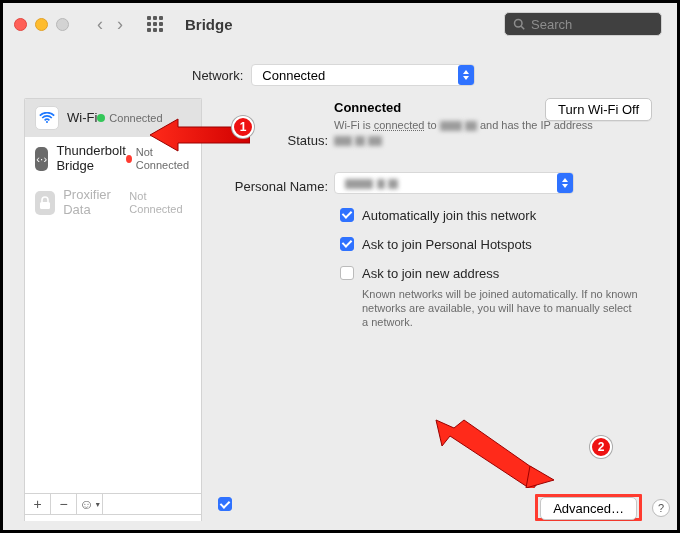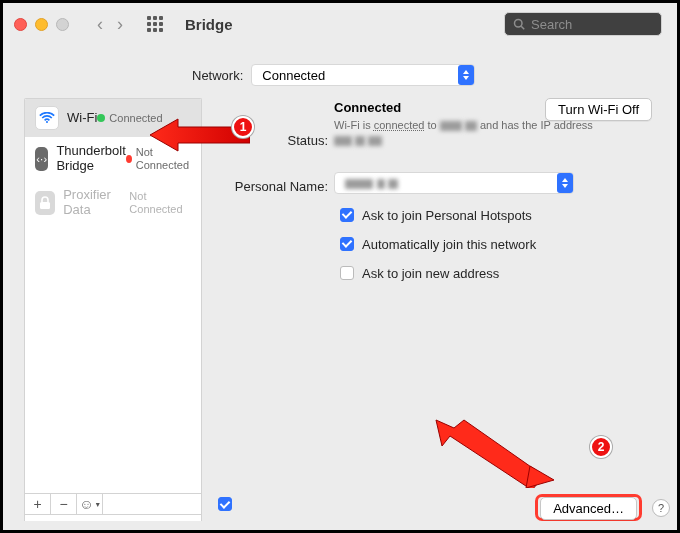--- a/index.html
+++ b/index.html
@@ -67,21 +67,21 @@
 
   .check-row { display:flex; align-items:flex-start; gap:8px; margin:6px 0 6px 124px; font-size:13px; color:#262626; }
   .checkbox { width:14px; height:14px; border-radius:3px; border:1px solid #bbb; background:#fff; display:flex; align-items:center; justify-content:center; flex-shrink:0;}
   .checkbox.checked { background:#2f72ff; border-color:#2f72ff; }
   .checkbox.checked::after { content:""; width:4px; height:7px; border:solid #fff; border-width:0 2px 2px 0; transform: rotate(45deg); margin-top:-2px;}
   .hint { font-size:11px; color:#6b6b6b; margin:2px 20px 0 146px; line-height:1.3; }
 
   .footer-row { position:absolute; left:0; right:0; bottom:4px; display:flex; align-items:center; }
   .footer-row .check-row { margin-left:2px; }
   .advanced-wrap { position:absolute; right:18px; bottom:-3px; }
-  .highlight { border:3px solid #ff3b2f; border-radius:7px; padding:2px; }
+  .highlight { border:3px solid #ff3b2f; border-radius:1px; padding:2px; }
   .help { position:absolute; right:-2px; bottom:4px; width:18px; height:18px; border:1px solid #bbb; border-radius:50%; display:flex; align-items:center; justify-content:center; font-size:11px; color:#555; background:#fff;}
 
   
   .arrow { position:absolute; pointer-events:none; }
   .circle-badge { width:22px; height:22px; border-radius:50%; background:#e11; border:2px solid #fff; color:#fff; font-weight:700; font-size:12px; display:flex; align-items:center; justify-content:center; box-shadow:0 0 0 1px #aaa;}
 
   
   .wifi-svg { width:16px; height:12px; }
 </style>
 </head>
@@ -190,30 +190,31 @@
         <div class="rvalue">
           <div class="select net">
             <span><span class="blur" style="width:28px;"></span> <span class="blur" style="width:8px;"></span> <span class="blur" style="width:10px;"></span></span>
             <span class="chev-blue"></span>
           </div>
         </div>
       </div>
 
       <div class="check-row" style="margin-top:14px;">
         <span class="checkbox checked"></span>
-        <span>Ask to join Personal Hotspots</span>
+        <span>Automatically join this network</span>
       </div>
       <div class="check-row" style="margin-top:14px;">
         <span class="checkbox checked"></span>
-        <span>Automatically join this network</span>
+        <span>Ask to join Personal Hotspots</span>
       </div>
       <div class="check-row" style="margin-top:14px;">
         <span class="checkbox"></span>
         <span>Ask to join new address</span>
       </div>
+      <div class="hint">Known networks will be joined automatically. If no known networks are available, you will have to manually select a network.</div>
 
       <div class="footer-row">
         <div class="check-row" style="margin-left:2px;">
           <span class="checkbox checked"></span>
         </div>
         <div class="advanced-wrap">
           <span class="highlight">
             <button class="btn">Advanced…</button>
           </span>
         </div>

